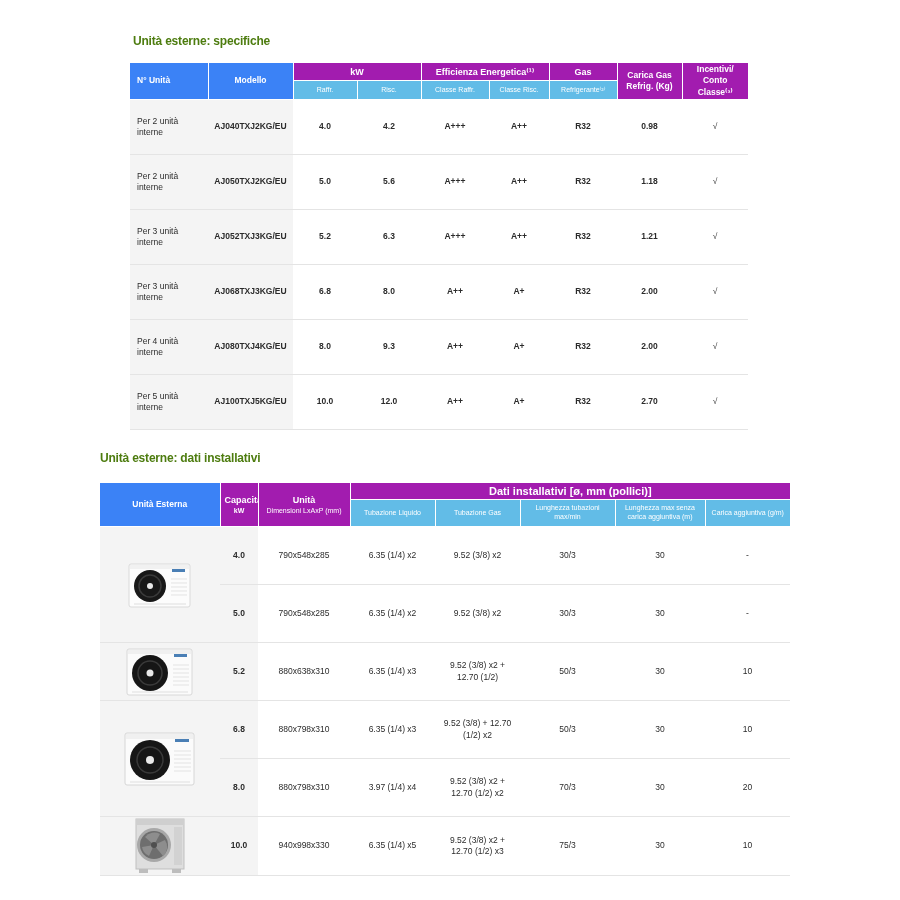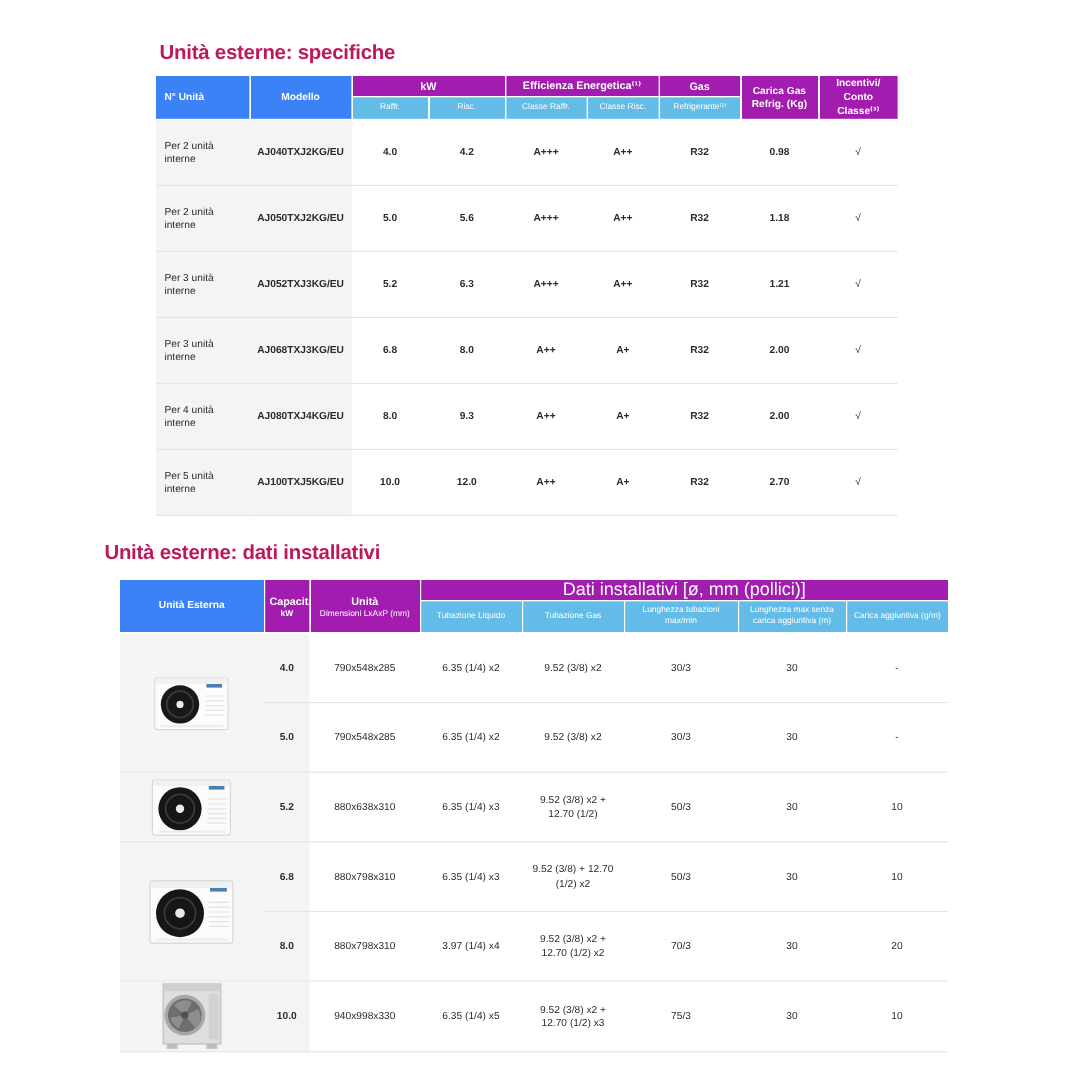--- a/index.html
+++ b/index.html
@@ -1,19 +1,19 @@
 <!DOCTYPE html>
 <html><head>
 <meta charset="utf-8">
 <style>
   html,body{margin:0;padding:0;background:#ffffff;}
   body{width:900px;height:900px;position:relative;font-family:"Liberation Sans","DejaVu Sans",sans-serif;color:#2b2b2b;}
-  .title{position:absolute;font-size:17px;font-weight:700;color:#be185d;letter-spacing:-0.2px;}
+  .title{position:absolute;font-size:12px;font-weight:700;color:#4d7c0f;letter-spacing:-0.2px;}
   #title1{left:133px;top:34px;}
-  #title2{left:87px;top:451px;}
+  #title2{left:100px;top:451px;}
   table{border-collapse:collapse;table-layout:fixed;}
   #table1{position:absolute;left:130px;top:63px;width:618px;}
   #table2{position:absolute;left:100px;top:483px;width:690px;}
   th,td{padding:0 4px;font-weight:normal;overflow:hidden;}
   
   .hd{background:#a21caf;color:#fff;}
   .hm{background:#62BCE7;color:#fff;}
   .hl{background:#3b82f6;color:#fff;}
   th{border-right:1px solid #ffffff;border-bottom:1px solid #ffffff;text-align:center;}
   th:last-child{border-right:none;}
@@ -22,21 +22,21 @@
   .span2{font-size:8.5px;font-weight:700;line-height:1.3;}
   th.left{text-align:left;padding-left:7px;}
   
   #table1 td{height:54px;font-size:8.5px;text-align:center;vertical-align:middle;line-height:1.3;}
   #table1 tbody tr + tr td{border-top:1px solid #e4e4e4;}
   #table1 tbody tr:last-child td{border-bottom:1px solid #e4e4e4;}
   #table1 td.c1,#table1 td.c2{background:#f4f4f4;}
   #table1 td.c1{text-align:left;padding-left:7px;}
   #table1 td.bold{font-weight:700;}
   
-  .strip{font-size:15px;font-weight:400;height:16px;}
+  .strip{font-size:11px;font-weight:700;height:16px;}
   #table2 .sub{height:26px;}
   .twoline .top{display:block;font-size:9px;font-weight:700;margin-bottom:2px;}
   .twoline .bot{display:block;font-size:7px;font-weight:700;}
   .twoline .botr{display:block;font-size:7px;font-weight:400;}
   #table2 td{height:57px;font-size:8.5px;text-align:center;vertical-align:middle;line-height:1.35;}
   #table2 tbody tr + tr td{border-top:1px solid #e4e4e4;}
   #table2 tbody tr:last-child td{border-bottom:1px solid #e4e4e4;}
   #table2 td.imgcell,#table2 td.cap{background:#f4f4f4;}
   #table2 td.cap{font-weight:700;}
   .unit-svg{display:block;margin:0 auto;}

